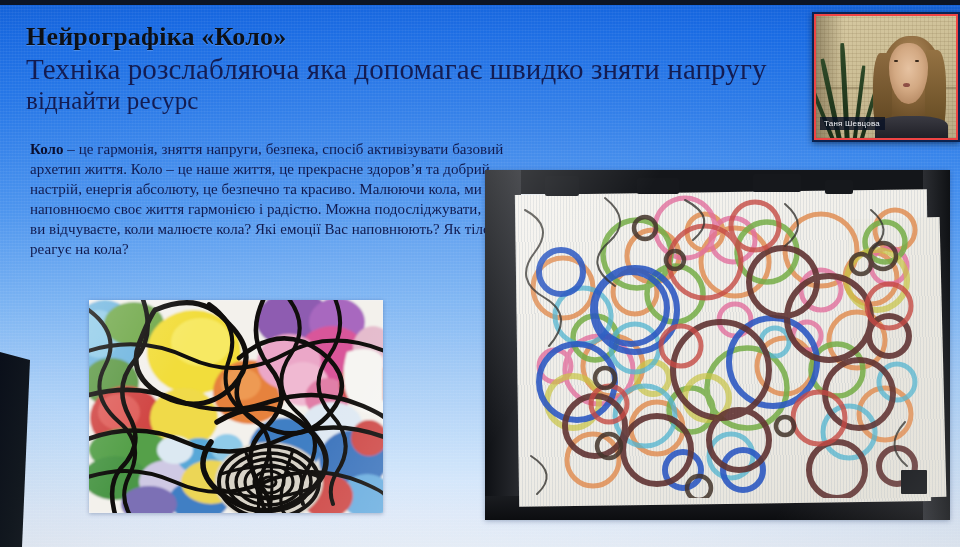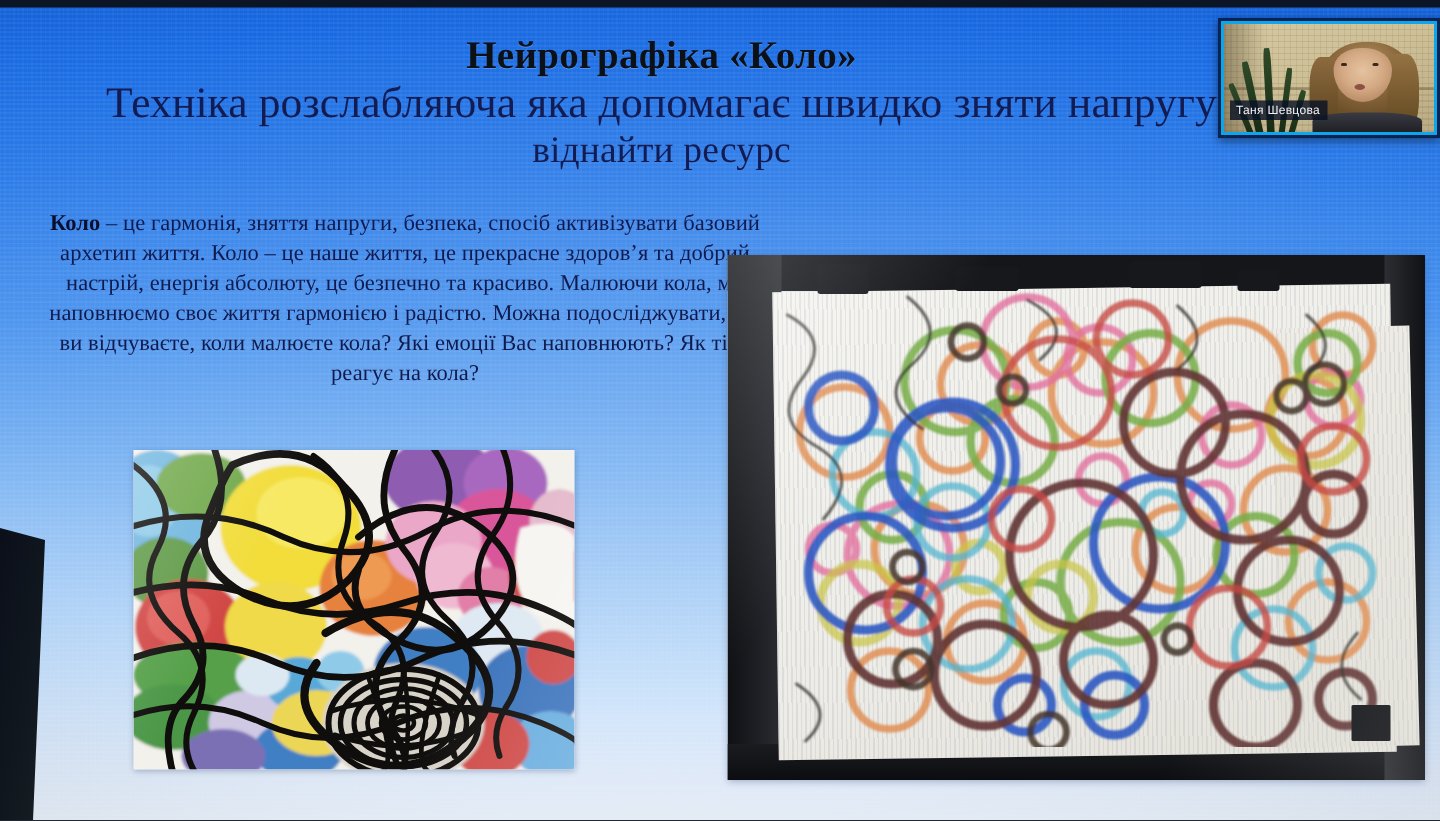--- a/index.html
+++ b/index.html
@@ -1,20 +1,19 @@
 <!DOCTYPE html>
 <html><head>
 <meta charset="utf-8">
 <style>
   html,body{margin:0;padding:0;background:#000;}
   #root{
     position:relative;width:960px;height:547px;overflow:hidden;
     font-family:"Liberation Serif",serif;
     background:#0e1a30;
-    text-align:center;
   }
   
   .top-bezel{position:absolute;left:0;top:0;width:960px;height:5px;background:#0c1526;z-index:40;}
   
   .left-bezel{
     position:absolute;left:0;top:352px;width:40px;height:195px;z-index:38;
     background:linear-gradient(100deg,#0a0f1a 0%,#12181f 55%,#1b2026 100%);
     clip-path:polygon(0 0,30px 8px,22px 100%,0 100%);
   }
   
@@ -62,22 +61,22 @@
 
   
   .body-text{
     position:absolute;left:8px;top:140px;width:480px;z-index:12;
     font-size:15px;line-height:1.33;color:#111a4e;letter-spacing:.05px;margin-left:22px;
   }
   .body-text b{font-weight:bold;color:#0a0f30;}
 
   
   .cam{
-    position:absolute;left:812px;top:12px;width:148px;height:80px;z-index:30;
-    background:#0ea5e9;border:2px solid #0a2352;box-sizing:border-box;
+    position:absolute;left:812px;top:12px;width:148px;height:130px;z-index:30;
+    background:#ef4444;border:2px solid #0a2352;box-sizing:border-box;
     box-shadow:0 2px 6px rgba(0,0,0,.45);
   }
   .cam-inner{position:absolute;inset:2px;overflow:hidden;background:#c3b894;}
   
   .wall{
     position:absolute;inset:0;
     background:
       repeating-linear-gradient(0deg,rgba(120,100,62,.16) 0 1px,rgba(0,0,0,0) 1px 4px),
       repeating-linear-gradient(90deg,rgba(120,100,62,.13) 0 1px,rgba(0,0,0,0) 1px 4px),
       linear-gradient(160deg,#d6c9a2 0%,#cdbf96 45%,#b9ab85 100%);

